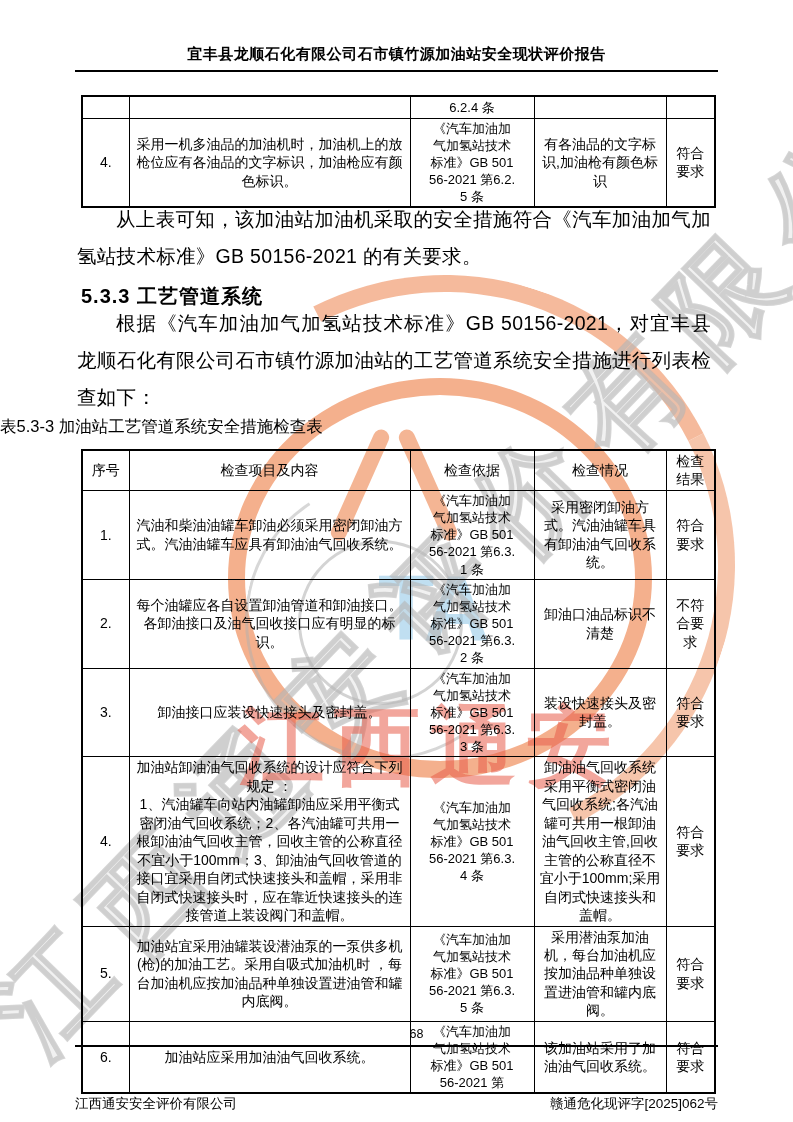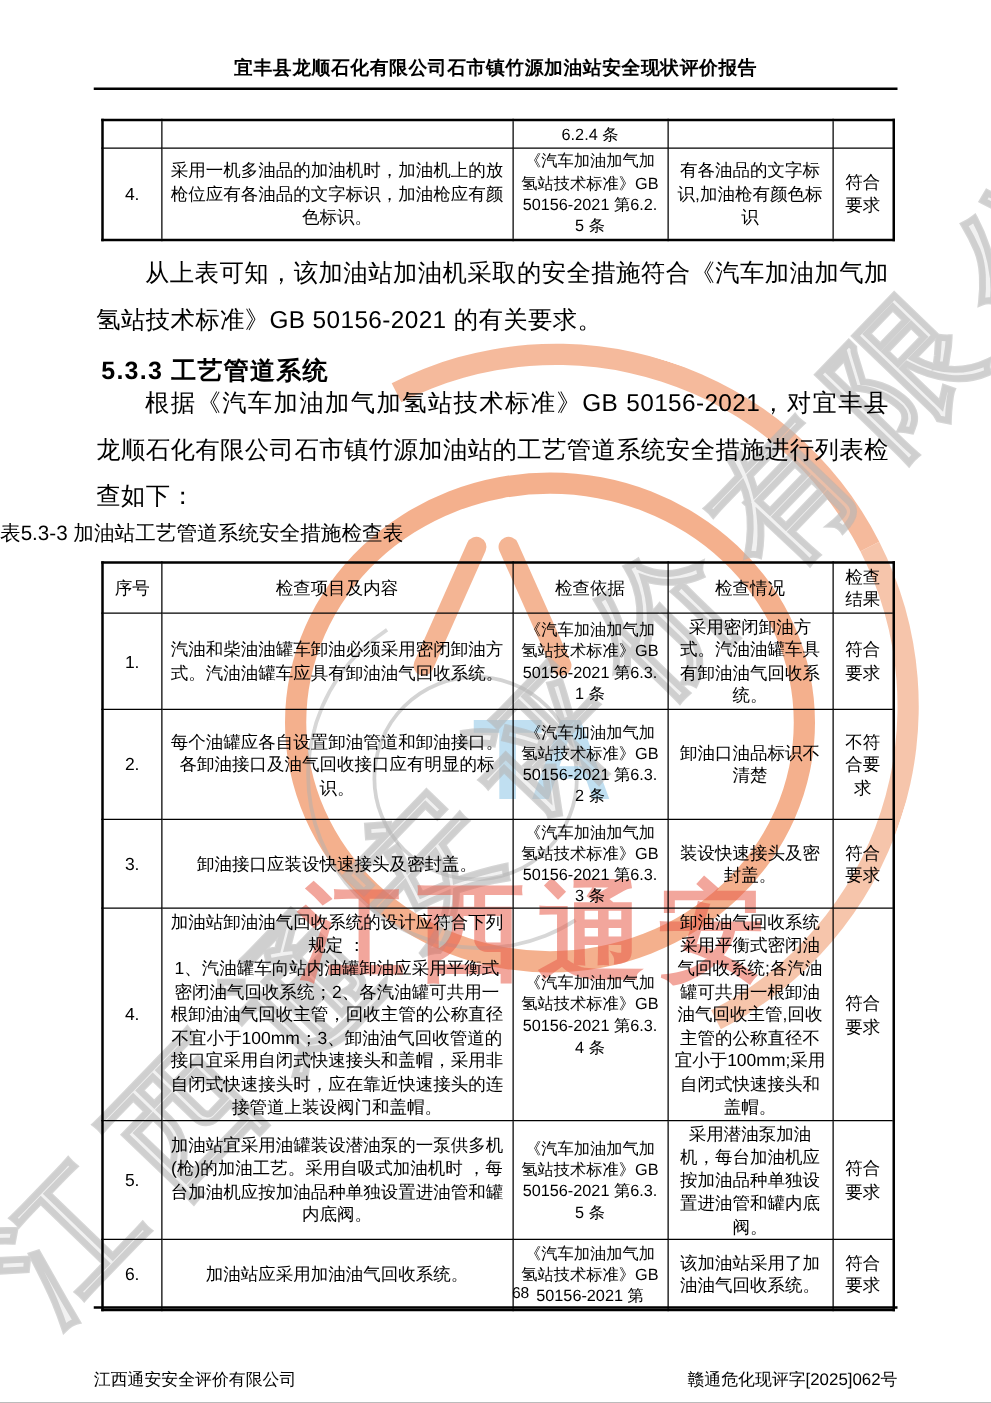--- a/index.html
+++ b/index.html
@@ -84,21 +84,21 @@
   }
   table.tbl td {
     border: 1px solid #000;
     text-align: center; vertical-align: middle;
     font-size: 14px; line-height: 1.32;
     padding: 1px 3px;
     white-space: pre-line;
     overflow: hidden;
     word-break: break-all;
   }
-  table.tbl td.c-basis { font-size: 13px; padding: 1px 6px; }
+  table.tbl td.c-basis { font-size: 13px; padding: 1px 18px; }
   table.tbl td.c-item  { padding: 1px 5px; }
 
   table.carryover { top: 95px; }
   table.carryover tr.r-partial { height: 22px; }
   table.carryover tr.r-carry   { height: 74px; }
 
   .para {
     position: absolute; left: 77px; width: 634px;
     font-size: 19.5px; line-height: 37px;
     text-align: justify; text-indent: 2em;

